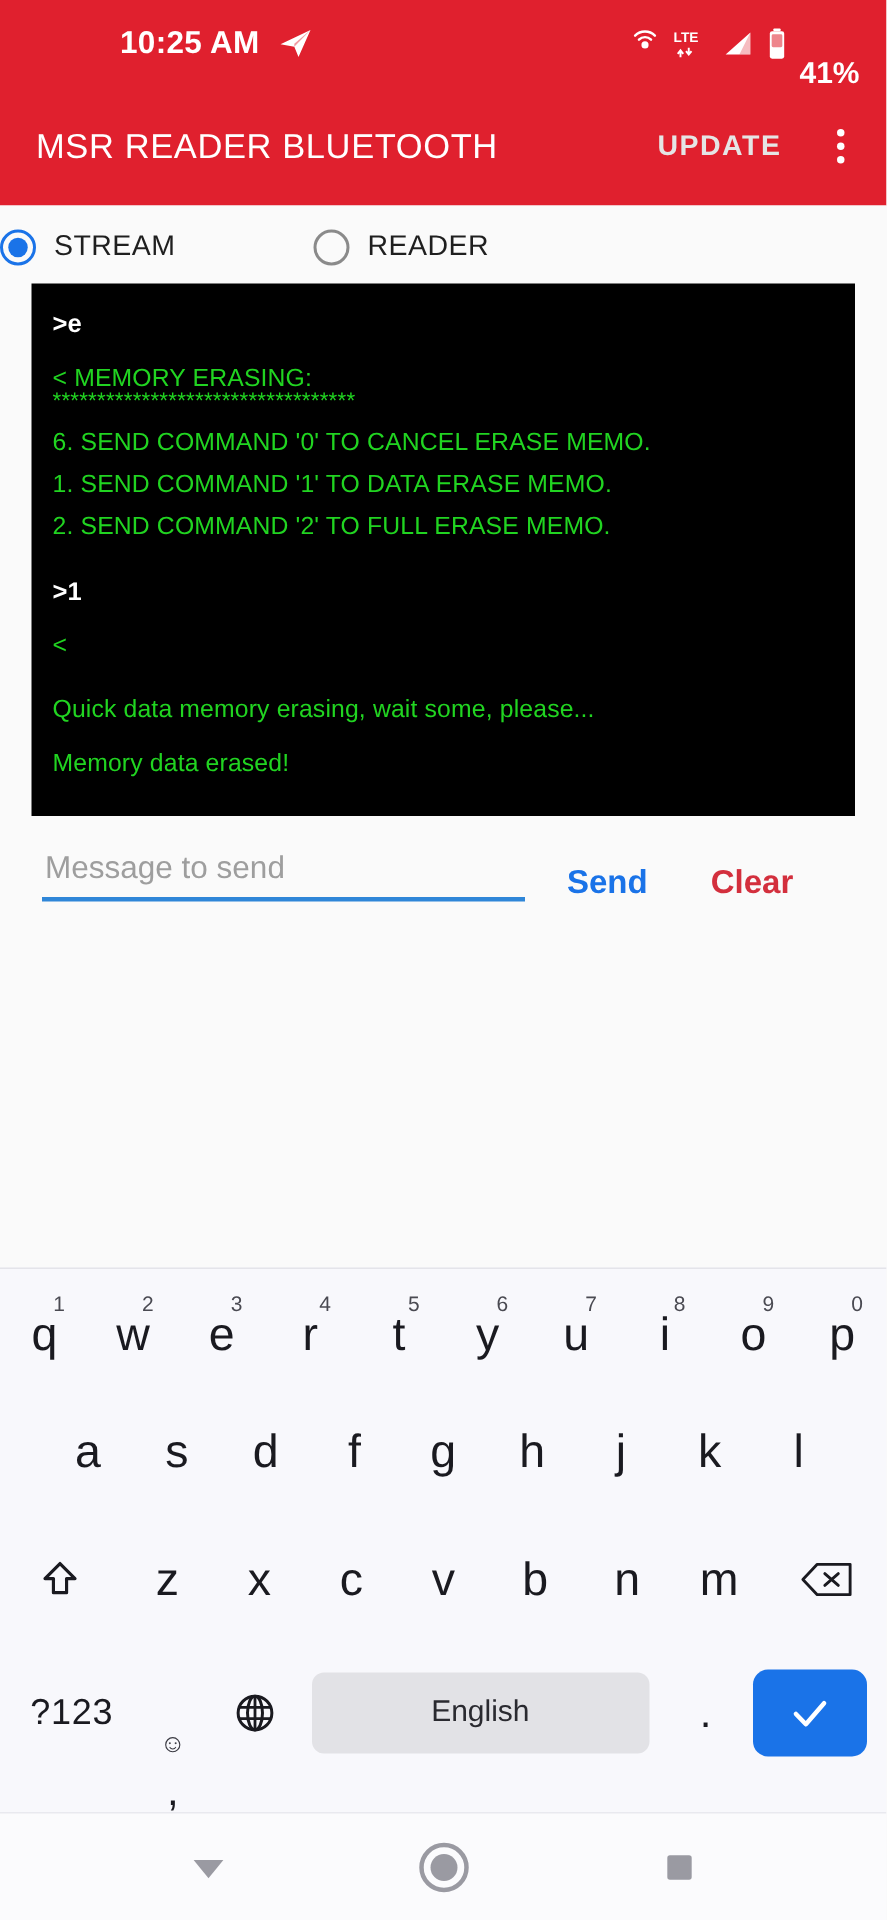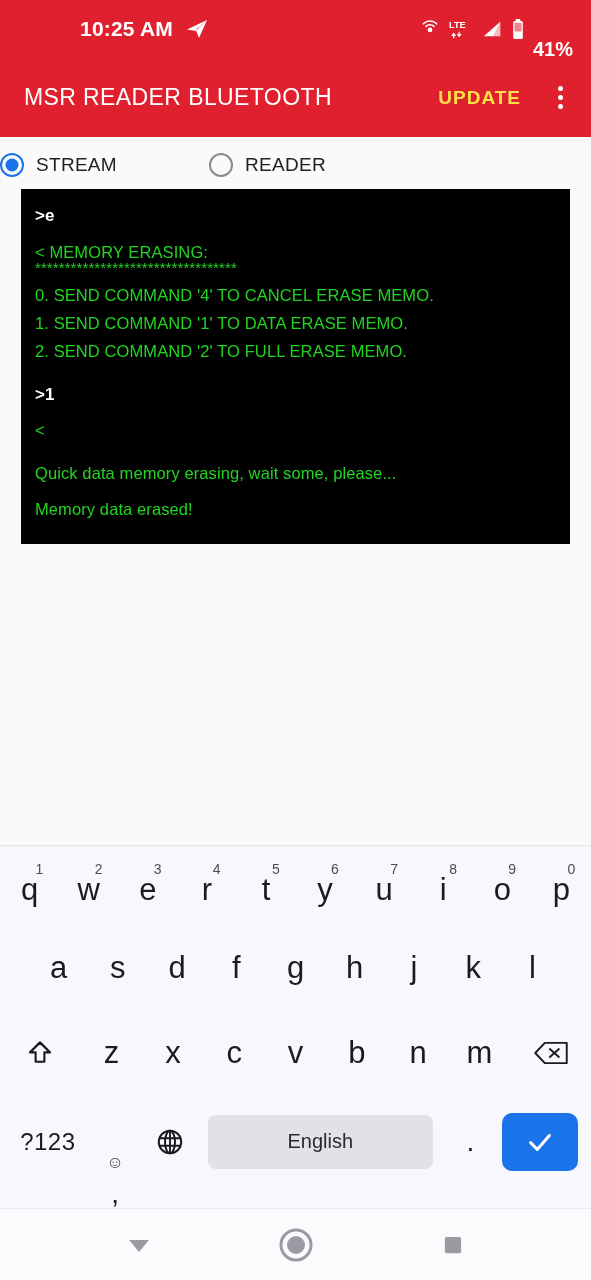--- a/index.html
+++ b/index.html
@@ -23,21 +23,21 @@
   .ico { display:inline-block; line-height:0; }
 
   
   .appbar {
     height:79px; background:#e0202e; color:#fff;
     display:flex; align-items:center; padding:0 16px 0 24px;
     flex:0 0 79px;
   }
   .app-title { font-size:23px; letter-spacing:.4px; font-weight:400; }
   .appbar-right { margin-left:auto; display:flex; align-items:center; gap:18px; }
-  .update-btn { font-size:19px; font-weight:bold; letter-spacing:1px; color:#fde047; background:none; border:none; cursor:pointer; font-family:inherit; padding:8px 6px; }
+  .update-btn { font-size:19px; font-weight:bold; letter-spacing:1px; color:#e5e5e5; background:none; border:none; cursor:pointer; font-family:inherit; padding:8px 6px; }
   .kebab { width:30px; height:36px; display:flex; flex-direction:column; justify-content:center; align-items:center; gap:4px; cursor:pointer; }
   .kebab i { width:5px; height:5px; border-radius:50%; background:#fff; display:block; }
 
   
   .radiorow {
     flex:0 0 52px; display:flex; align-items:center; justify-content:flex-start;
     gap:92px; background:#fafafa; padding-top:4px;
   }
   .radio { display:flex; align-items:center; gap:12px; cursor:pointer; }
   .rb { width:24px; height:24px; border-radius:50%; border:2px solid #8a8a8a; position:relative; flex:0 0 24px; }
@@ -171,36 +171,44 @@
     </div>
   </div>
 
   <div class="term-wrap">
     <div class="term">
       <div class="tline tx">&gt;e</div>
       <div class="tspace"></div>
       <div class="tline rx">&lt; MEMORY ERASING:</div>
       <div class="tline stars">**********************************</div>
       <div class="tspace sm"></div>
-      <div class="tline rx">0. SEND COMMAND '4' TO CANCEL ERASE MEMO.</div>
+      <div class="tline rx">6. SEND COMMAND '0' TO CANCEL ERASE MEMO.</div>
       <div class="tspace sm"></div>
       <div class="tline rx">1. SEND COMMAND '1' TO DATA ERASE MEMO.</div>
       <div class="tspace sm"></div>
       <div class="tline rx">2. SEND COMMAND '2' TO FULL ERASE MEMO.</div>
       <div class="tspace lg"></div>
       <div class="tline tx">&gt;1</div>
       <div class="tspace"></div>
       <div class="tline rx">&lt;</div>
       <div class="tspace lg"></div>
       <div class="tline rx">Quick data memory erasing, wait some, please...</div>
       <div class="tspace"></div>
       <div class="tline rx">Memory data erased!</div>
     </div>
   </div>
 
+  <div class="sendrow">
+    <div class="msgfield">
+      <input type="text" placeholder="Message to send" style="">
+      <div class="underline"></div>
+    </div>
+    <button class="btn-send">Send</button>
+    <button class="btn-clear">Clear</button>
+  </div>
 
   <div class="filler"></div>
 
   <div class="keyboard">
 
     <div class="krow r1">
       <div class="key">
           <span class="sup">1</span>
           <span class="glyph">q</span>
         </div>

